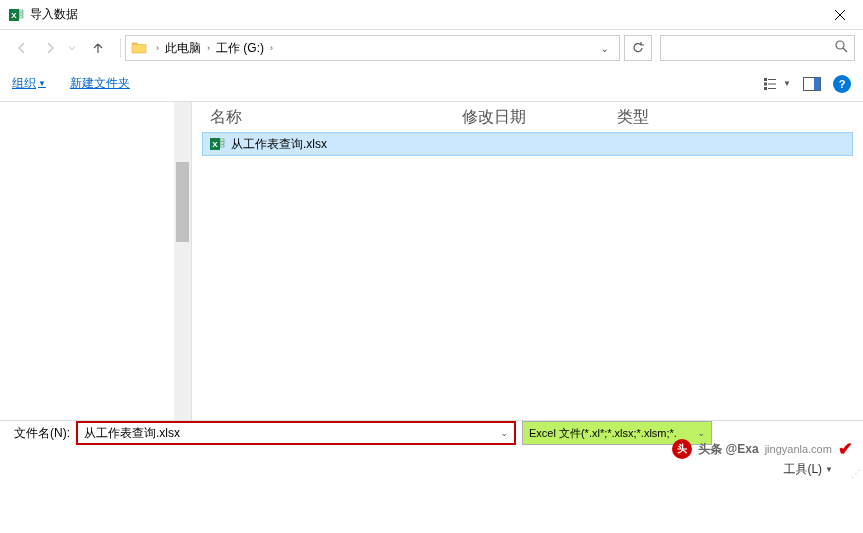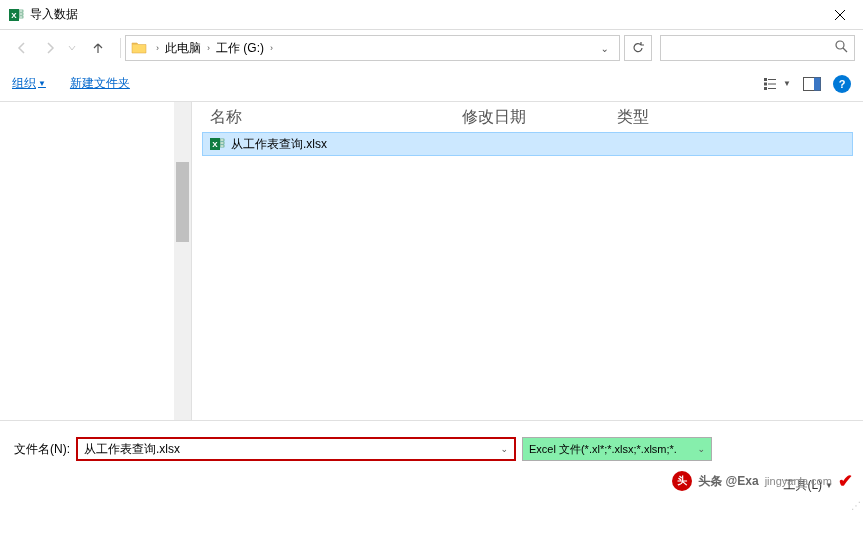--- a/index.html
+++ b/index.html
@@ -43,26 +43,26 @@
     .col-headers .ch { cursor: pointer; }
     .col-name { width: 260px; padding-left: 8px; }
     .col-date { width: 155px; }
     .col-type { width: 115px; }
     .col-size { flex: 1; }
     
     .file-row { height: 24px; display: flex; align-items: center; margin: 0 10px; padding: 0 6px; background: #cce8ff; border: 1px solid #99d1ff; }
     .file-row .file-icn { width: 16px; height: 16px; margin-right: 6px; }
     .file-row .file-name { font-size: 12px; }
     
-    .bottom-area { padding: 16px 14px; border-top: 1px solid #e0e0e0; position: relative; }
+    .bottom-area { padding: 0 14px; border-top: 1px solid #e0e0e0; position: relative; }
     .filename-row { display: flex; align-items: center; gap: 6px; }
     .filename-label { font-size: 12px; }
     .filename-input { flex: 1; height: 24px; border: 2.5px solid #bf0000; padding: 0 6px; font-size: 12px; max-width: 440px; display: flex; align-items: center; background: #fff; position: relative; }
     .filename-input .dd-tiny { position: absolute; right: 6px; font-size: 9px; color: #555; }
-    .filter-select { width: 190px; height: 24px; border: 1px solid #adadad; background: #86efac; display: flex; align-items: center; padding: 0 6px; font-size: 11px; cursor: pointer; white-space: nowrap; overflow: hidden; }
+    .filter-select { width: 190px; height: 24px; border: 1px solid #adadad; background: #bef264; display: flex; align-items: center; padding: 0 6px; font-size: 11px; cursor: pointer; white-space: nowrap; overflow: hidden; }
     .filter-select .dd-tiny { margin-left: auto; font-size: 9px; color: #555; }
     
     .button-row { display: flex; align-items: center; justify-content: flex-end; gap: 10px; margin-top: 16px; }
     .tools-link { color: #333; cursor: pointer; font-size: 12px; display: flex; align-items: center; gap: 3px; margin-right: 16px; }
     .tools-link .mini-dd { font-size: 8px; color: #555; }
     
     .watermark { position: absolute; right: 10px; bottom: 18px; display: flex; align-items: center; gap: 6px; font-size: 12px; color: #666; }
     .watermark .avatar { width: 20px; height: 20px; border-radius: 50%; background: #c00; display: flex; align-items: center; justify-content: center; color: #fff; font-size: 10px; font-weight: bold; }
     .watermark .wm-text { font-weight: bold; }
     .watermark .wm-site { font-family: Arial; font-weight: normal; color: #888; font-size: 11px; }

